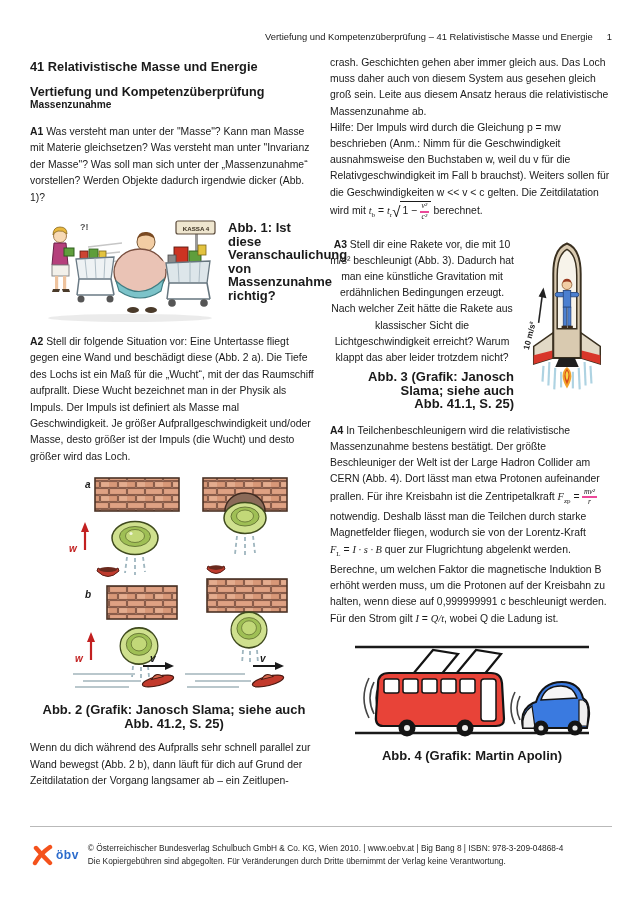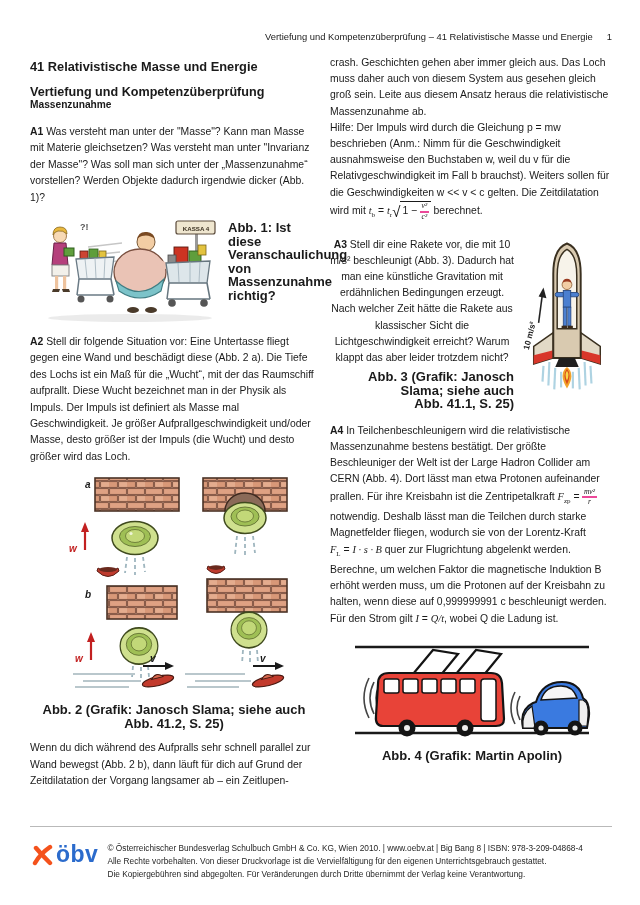--- a/index.html
+++ b/index.html
@@ -44,21 +44,21 @@
   .math sub { font-size:7px; font-family:"Liberation Serif", serif; }
   .sqrt-sign { font-size:15px; vertical-align:-3px; }
   .radicand { display:inline-block; border-top:1px solid #1a1a1a; padding:0 2px; }
   .frac { display:inline-block; vertical-align:middle; text-align:center; font-size:7.6px; line-height:1.15; font-family:"Liberation Serif", serif; }
   .fnum { display:block; border-bottom:2px solid #ec4899; padding:0 1.5px; }
   .fden { display:block; }
 
   .footer-rule { position:absolute; left:30px; top:826px; width:582px; border-top:1.2px solid #b9b9b9; }
   .footer { position:absolute; left:32px; top:840px; display:flex; align-items:flex-start; gap:9px; }
   .logo { display:flex; align-items:center; gap:3px; padding-top:3px; }
-  .logo-text { color:#2b6bcc; font-size:23px; font-weight:bold; letter-spacing:0.5px; line-height:1; }
+  .logo-text { color:#2b6bcc; font-size:12px; font-weight:bold; letter-spacing:0.5px; line-height:1; }
   .footer-text { font-size:8.3px; line-height:13.2px; color:#1f1f1f; padding-top:2px; }
 
   svg text { font-family:"Liberation Sans", sans-serif; }
 </style>
 </head>
 <body>
 
 <div class="page">
 
   <div class="header">
@@ -379,18 +379,17 @@
   <div class="footer">
     <div class="logo">
       <svg width="21" height="23" viewBox="0 0 21 23">
         <path d="M3,20 Q8,11 18,4" stroke="#f4521c" stroke-width="4.4" fill="none" stroke-linecap="round"></path>
         <path d="M4,5 Q10,12 18,20" stroke="#f4521c" stroke-width="4.4" fill="none" stroke-linecap="round"></path>
       </svg>
       <span class="logo-text">öbv</span>
     </div>
     <div class="footer-text">
       <div>© Österreichischer Bundesverlag Schulbuch GmbH &amp; Co. KG, Wien 2010. | www.oebv.at | Big Bang 8 | ISBN: 978-3-209-04868-4</div>
-      <div>Alle Rechte vorbehalten. Von dieser Druckvorlage ist die Vervielfältigung für den eigenen Unterrichtsgebrauch gestattet.</div>
       <div>Die Kopiergebühren sind abgegolten. Für Veränderungen durch Dritte übernimmt der Verlag keine Verantwortung.</div>
     </div>
   </div>
 
 </div>
 
 </body></html>

